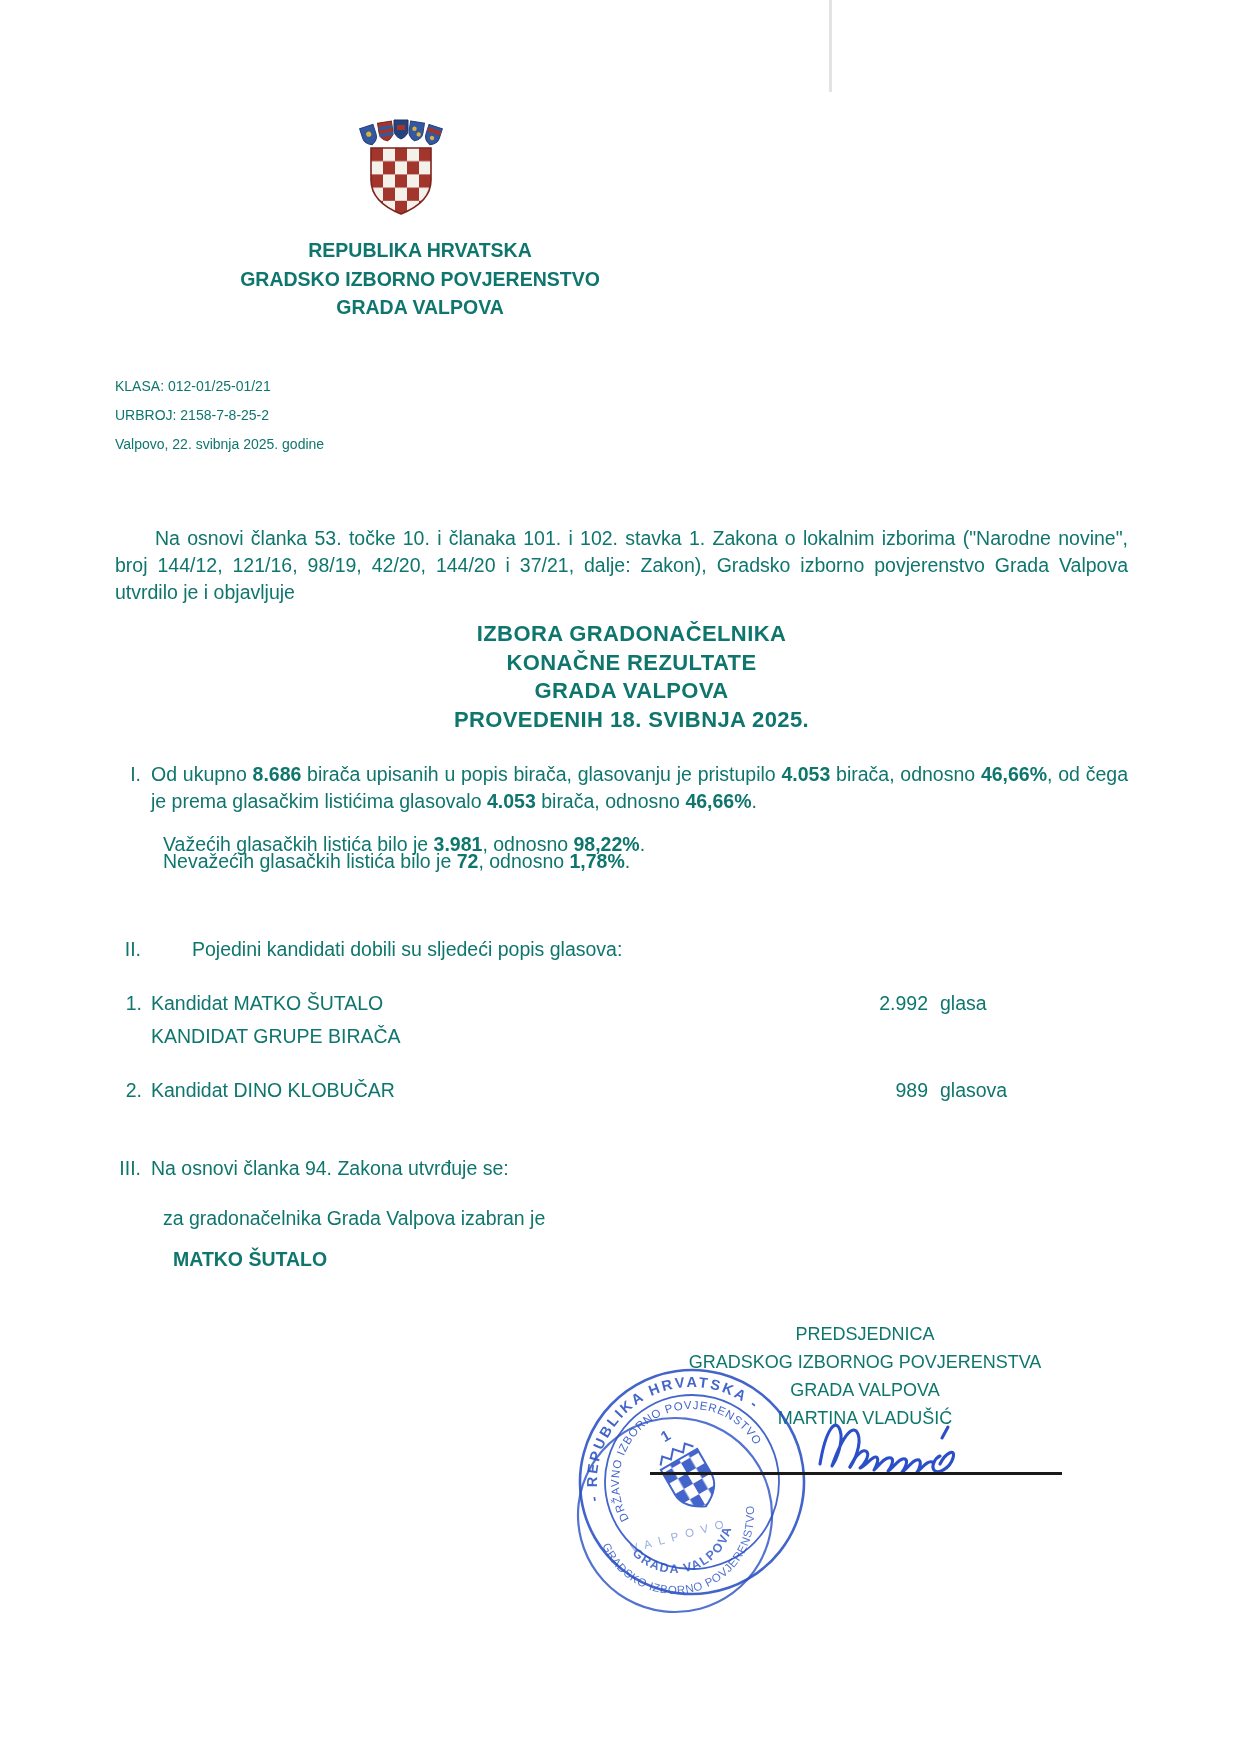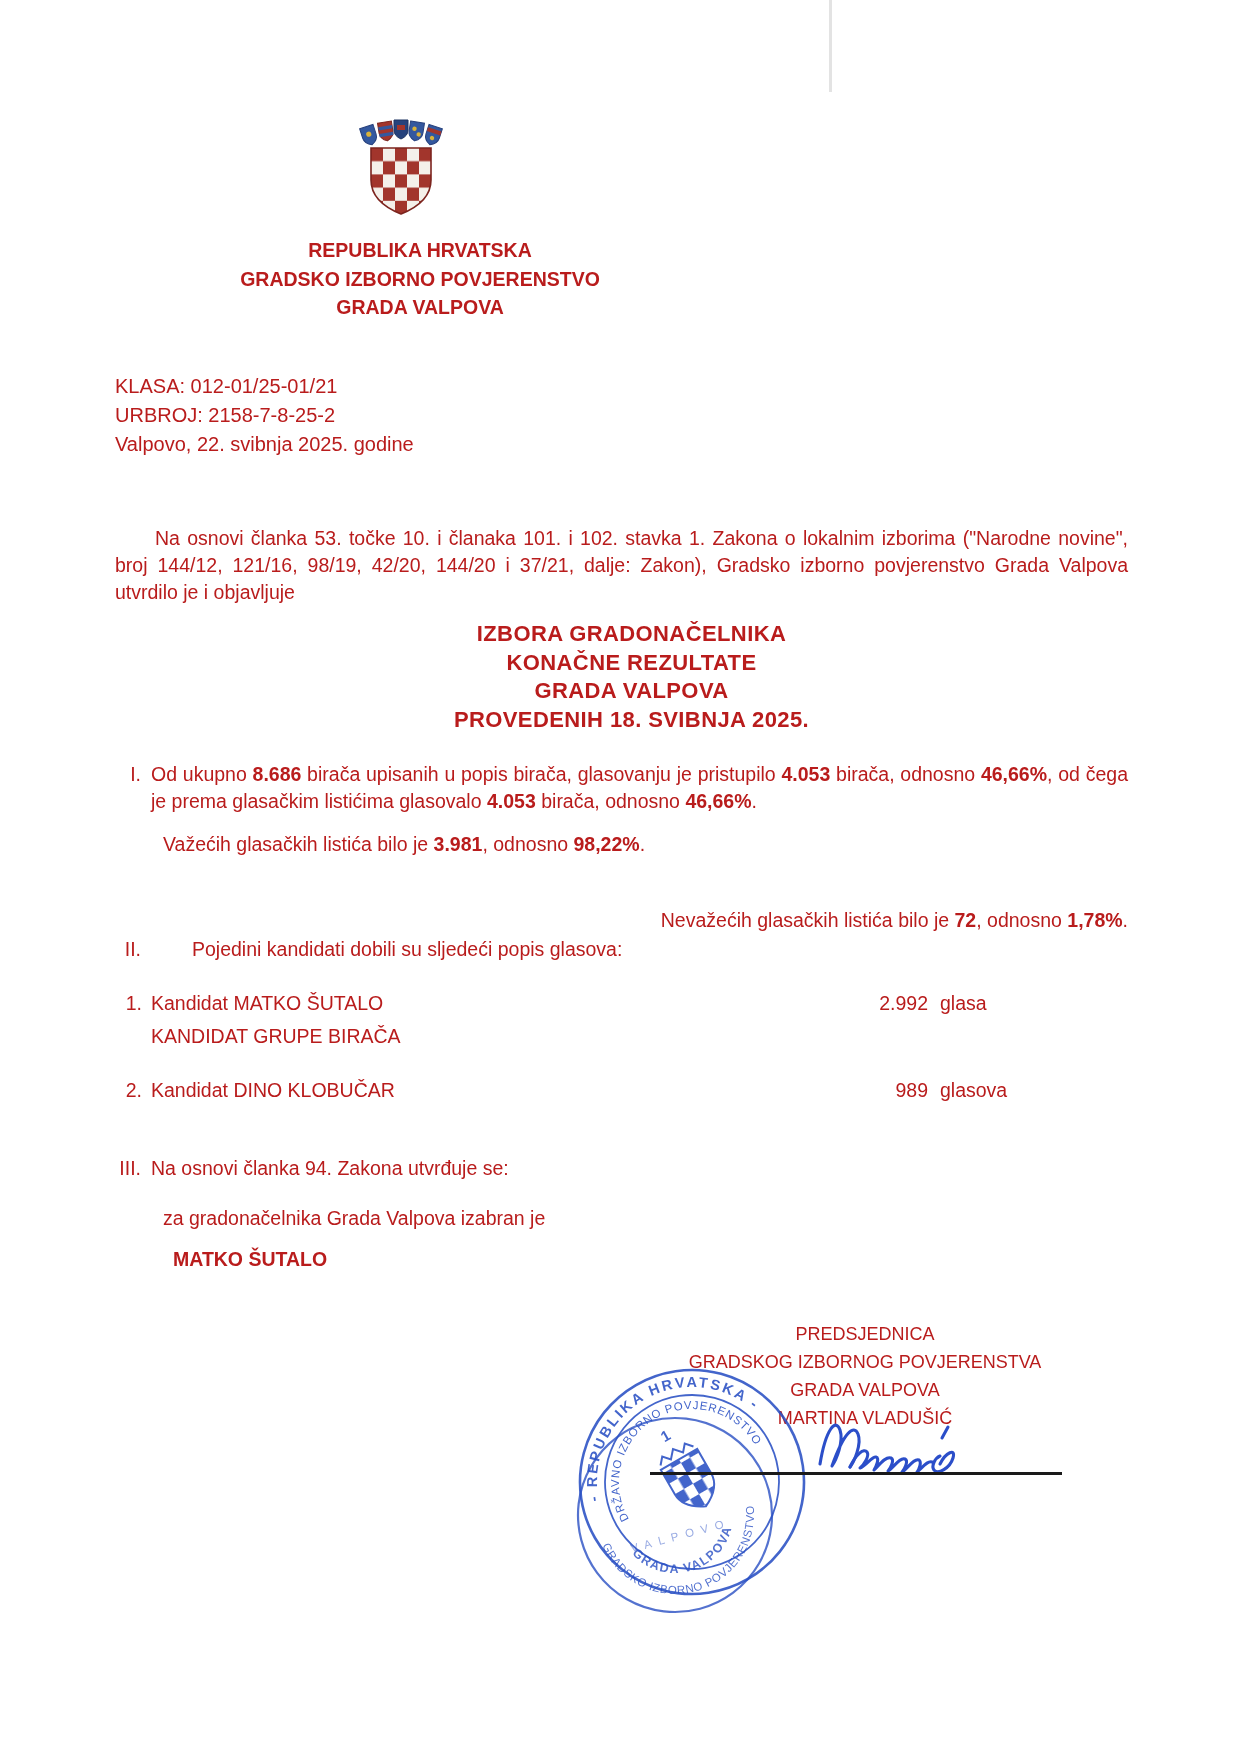--- a/index.html
+++ b/index.html
@@ -1,43 +1,43 @@
 <!DOCTYPE html>
 <html><head>
 <meta charset="utf-8">
 <style>
   html,body{margin:0;padding:0;background:#ffffff;}
   .page{
     position:relative;width:1240px;height:1753px;background:#ffffff;
-    font-family:"Liberation Sans",sans-serif;color:#b91c1c;overflow:hidden;
+    font-family:"Liberation Sans",sans-serif;color:#0f766e;overflow:hidden;
   }
   .abs{position:absolute;}
   
   .artifact{position:absolute;left:829px;top:0;width:3px;height:92px;background:#e3e3e3;}
   
   .org{left:50px;top:236px;width:740px;text-align:center;font-weight:bold;
        font-size:19.5px;line-height:28.5px;}
   .arms{left:358px;top:116px;width:86px;height:102px;}
   
-  .meta{left:115px;top:372px;font-size:20px;line-height:29px;}
+  .meta{left:115px;top:372px;font-size:14px;line-height:29px;}
   
   .intro{left:115px;top:505px;width:1013px;font-size:19.5px;line-height:27px;
          text-align:justify;text-indent:40px;}
   
   .title{left:125px;top:620px;width:1013px;text-align:center;font-weight:bold;
          font-size:22px;line-height:28.5px;letter-spacing:0.4px;}
   
   .col{left:115px;width:1013px;font-size:19.5px;line-height:26.5px;}
   .flexrow{display:flex;}
   .rnum{flex:none;width:26px;text-align:right;margin-right:10px;}
   .ptext{flex:1;text-align:justify;}
   .ind{margin-left:48px;}
   .sec1{top:761px;}
   .valid{top:831px;}
-  .invalid{top:907px;text-align:right;}
+  .invalid{top:848px;}
   .sec2{top:936px;gap:41px;}
   .cand{line-height:33px;position:absolute;}
   .cand1{top:987px;}
   .cand2{top:1074px;}
   .cnum{flex:none;width:27px;text-align:right;margin-right:9px;}
   .cline2{margin-left:36px;}
   .vnum{position:absolute;left:690px;top:0;width:123px;text-align:right;}
   .vunit{position:absolute;left:825px;top:0;}
   .sec3{top:1155px;}
   .elected-intro{top:1205px;}

